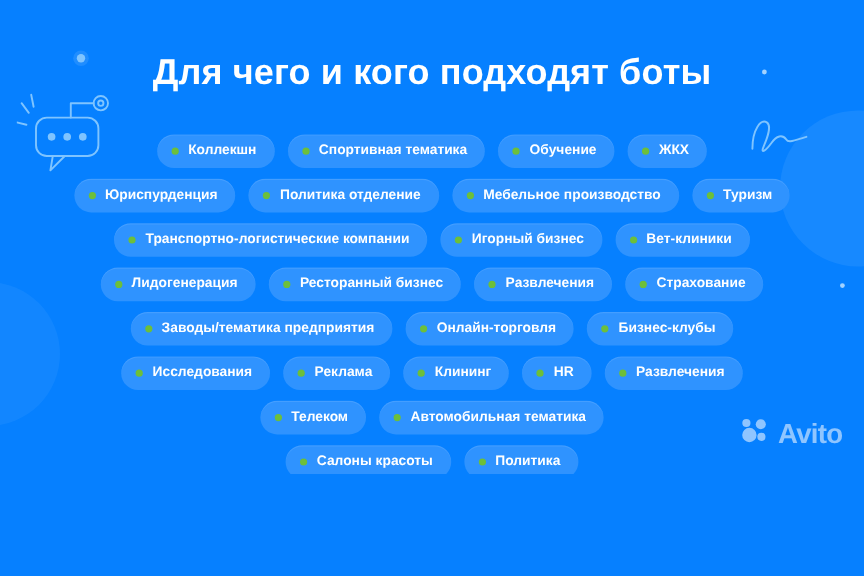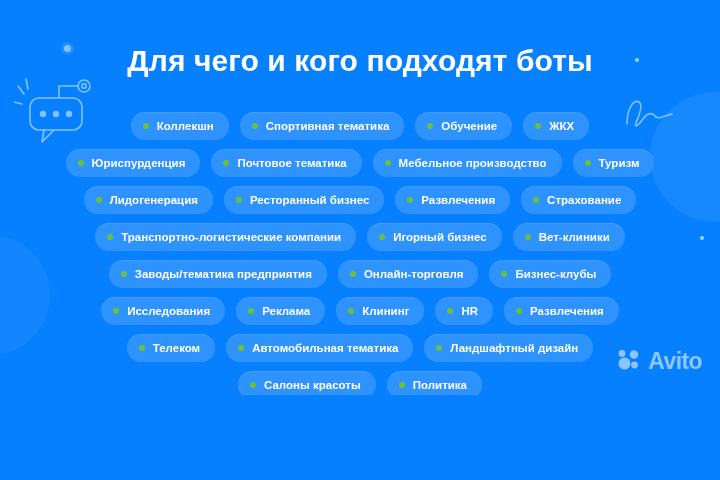--- a/index.html
+++ b/index.html
@@ -226,66 +226,66 @@
           <span class="label">ЖКХ</span>
         </div>
       </div>
       <div class="row">
         <div class="pill">
           <span class="bullet"></span>
           <span class="label">Юриспурденция</span>
         </div>
         <div class="pill">
           <span class="bullet"></span>
-          <span class="label">Почтовое тематика</span>
+          <span class="label">Политика отделение</span>
         </div>
         <div class="pill">
           <span class="bullet"></span>
           <span class="label">Мебельное производство</span>
         </div>
         <div class="pill">
           <span class="bullet"></span>
           <span class="label">Туризм</span>
         </div>
       </div>
       <div class="row">
         <div class="pill">
           <span class="bullet"></span>
+          <span class="label">Транспортно-логистические компании</span>
+        </div>
+        <div class="pill">
+          <span class="bullet"></span>
+          <span class="label">Игорный бизнес</span>
+        </div>
+        <div class="pill">
+          <span class="bullet"></span>
+          <span class="label">Вет-клиники</span>
+        </div>
+      </div>
+      <div class="row">
+        <div class="pill">
+          <span class="bullet"></span>
           <span class="label">Лидогенерация</span>
         </div>
         <div class="pill">
           <span class="bullet"></span>
           <span class="label">Ресторанный бизнес</span>
         </div>
         <div class="pill">
           <span class="bullet"></span>
           <span class="label">Развлечения</span>
         </div>
         <div class="pill">
           <span class="bullet"></span>
           <span class="label">Страхование</span>
         </div>
       </div>
       <div class="row">
         <div class="pill">
           <span class="bullet"></span>
-          <span class="label">Транспортно-логистические компании</span>
-        </div>
-        <div class="pill">
-          <span class="bullet"></span>
-          <span class="label">Игорный бизнес</span>
-        </div>
-        <div class="pill">
-          <span class="bullet"></span>
-          <span class="label">Вет-клиники</span>
-        </div>
-      </div>
-      <div class="row">
-        <div class="pill">
-          <span class="bullet"></span>
           <span class="label">Заводы/тематика предприятия</span>
         </div>
         <div class="pill">
           <span class="bullet"></span>
           <span class="label">Онлайн-торговля</span>
         </div>
         <div class="pill">
           <span class="bullet"></span>
           <span class="label">Бизнес-клубы</span>
         </div>
@@ -313,24 +313,20 @@
         </div>
       </div>
       <div class="row">
         <div class="pill">
           <span class="bullet"></span>
           <span class="label">Телеком</span>
         </div>
         <div class="pill">
           <span class="bullet"></span>
           <span class="label">Автомобильная тематика</span>
-        </div>
-        <div class="pill">
-          <span class="bullet"></span>
-          <span class="label">Ландшафтный дизайн</span>
         </div>
       </div>
       <div class="row">
         <div class="pill">
           <span class="bullet"></span>
           <span class="label">Салоны красоты</span>
         </div>
         <div class="pill">
           <span class="bullet"></span>
           <span class="label">Политика</span>

